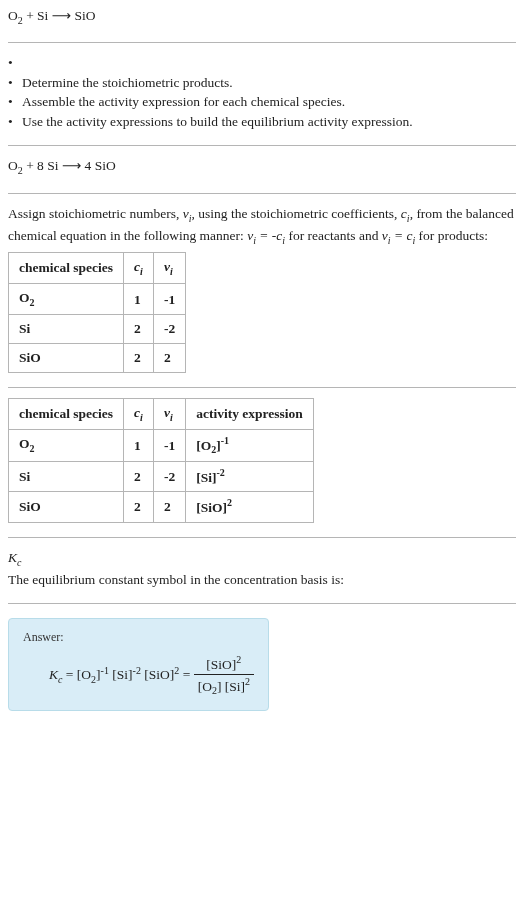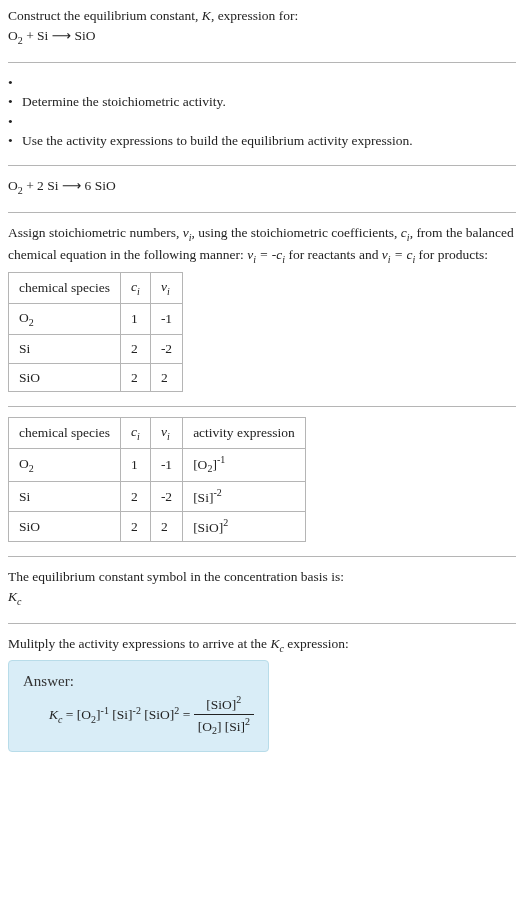--- a/index.html
+++ b/index.html
@@ -26,80 +26,79 @@
   sup { font-size: 10px; vertical-align: super; }
   .arrow { font-family: 'Arial', sans-serif; }
   table.data {
     border-collapse: collapse;
     margin-top: 4px;
   }
   table.data th, table.data td {
     border: 1px solid #b5b5b5;
     padding: 4px 10px;
     text-align: left;
-    font-weight: normal;
+    font-weight: bold;
   }
   table.data th { background: #fff; }
   .answer-box {
     display: inline-block;
     background: #d9edf7;
     border: 1px solid #b8dce9;
     border-radius: 4px;
     padding: 10px 14px 12px 14px;
     margin-top: 4px;
   }
   .answer-label {
-    font-size: 15px;
+    font-size: 12px;
     color: #333;
+    margin-bottom: 6px;
   }
   .frac {
     display: inline-block;
     vertical-align: middle;
     text-align: center;
   }
   .frac .num { display:block; border-bottom:1px solid #222; padding: 0 4px; }
   .frac .den { display:block; padding: 0 4px; }
   .indent { padding-left: 26px; }
   .bullet-row { display:flex; }
   .bullet-row .dot { width:14px; }
 </style>
 </head>
 <body>
 
 <div class="section">
   <div>
-    <span>Construct the equilibrium constant, </span><span class="italic">K</span><span>, expression for:</span>
-  </div>
-  <div>
     <span>O</span><sub>2</sub><span> + Si </span><span class="arrow">⟶</span><span> SiO</span>
   </div>
 </div>
 <hr class="hr">
 
 <div class="section">
   <div class="bullet-row">
       <span class="dot">•</span>
     </div>
   <div class="bullet-row">
       <span class="dot">•</span>
-      <span>Determine the stoichiometric activity.</span>
+      <span>Determine the stoichiometric products.</span>
     </div>
   <div class="bullet-row">
       <span class="dot">•</span>
+      <span>Assemble the activity expression for each chemical species.</span>
     </div>
   <div class="bullet-row">
       <span class="dot">•</span>
       <span>Use the activity expressions to build the equilibrium activity expression.</span>
     </div>
 </div>
 <hr class="hr">
 
 <div class="section">
   <div>
-    <span>O</span><sub>2</sub><span> + 2 Si </span><span class="arrow">⟶</span><span> 6 SiO</span>
+    <span>O</span><sub>2</sub><span> + 8 Si </span><span class="arrow">⟶</span><span> 4 SiO</span>
   </div>
 </div>
 <hr class="hr">
 
 <div class="section">
   <div>
     <span>Assign stoichiometric numbers, </span><span class="italic">ν<sub>i</sub></span><span>, using the stoichiometric coefficients, </span><span class="italic">c<sub>i</sub></span><span>, from the balanced chemical equation in the following manner: </span><span class="italic"><span>ν</span><sub>i</sub><span> = -c</span><sub>i</sub></span><span> for reactants and </span><span class="italic"><span>ν</span><sub>i</sub><span> = c</span><sub>i</sub></span><span> for products:</span>
   </div>
   <table class="data">
     <tbody>
@@ -154,29 +153,26 @@
       <td>2</td>
       <td>2</td>
       <td><span>[SiO</span><span>]</span><sup>2</sup></td>
     </tr>
   </tbody>
     </table>
 </div>
 <hr class="hr">
 
 <div class="section">
+  <div><span class="italic"><span>K</span><sub>c</sub></span></div>
   <div>The equilibrium constant symbol in the concentration basis is:</div>
-  <div><span class="italic"><span>K</span><sub>c</sub></span></div>
 </div>
 <hr class="hr">
 
 <div class="section">
-  <div>
-    <span>Mulitply the activity expressions to arrive at the </span><span class="italic"><span>K</span><sub>c</sub></span><span> expression:</span>
-  </div>
 
   <div class="answer-box">
     <div class="answer-label">Answer:</div>
     <div class="indent">
       <span class="italic"><span>K</span><sub>c</sub></span><span> = </span><span><span>[O</span><sub>2</sub><span>]</span><sup>-1</sup></span>
       <span><span>[Si]</span><sup>-2</sup></span>
       <span><span>[SiO]</span><sup>2</sup></span><span> = </span><span class="frac">
         <span class="num"><span>[SiO]</span><sup>2</sup></span>
         <span class="den"><span>[O</span><sub>2</sub><span>] </span><span>[Si]</span><sup>2</sup></span>
       </span>

